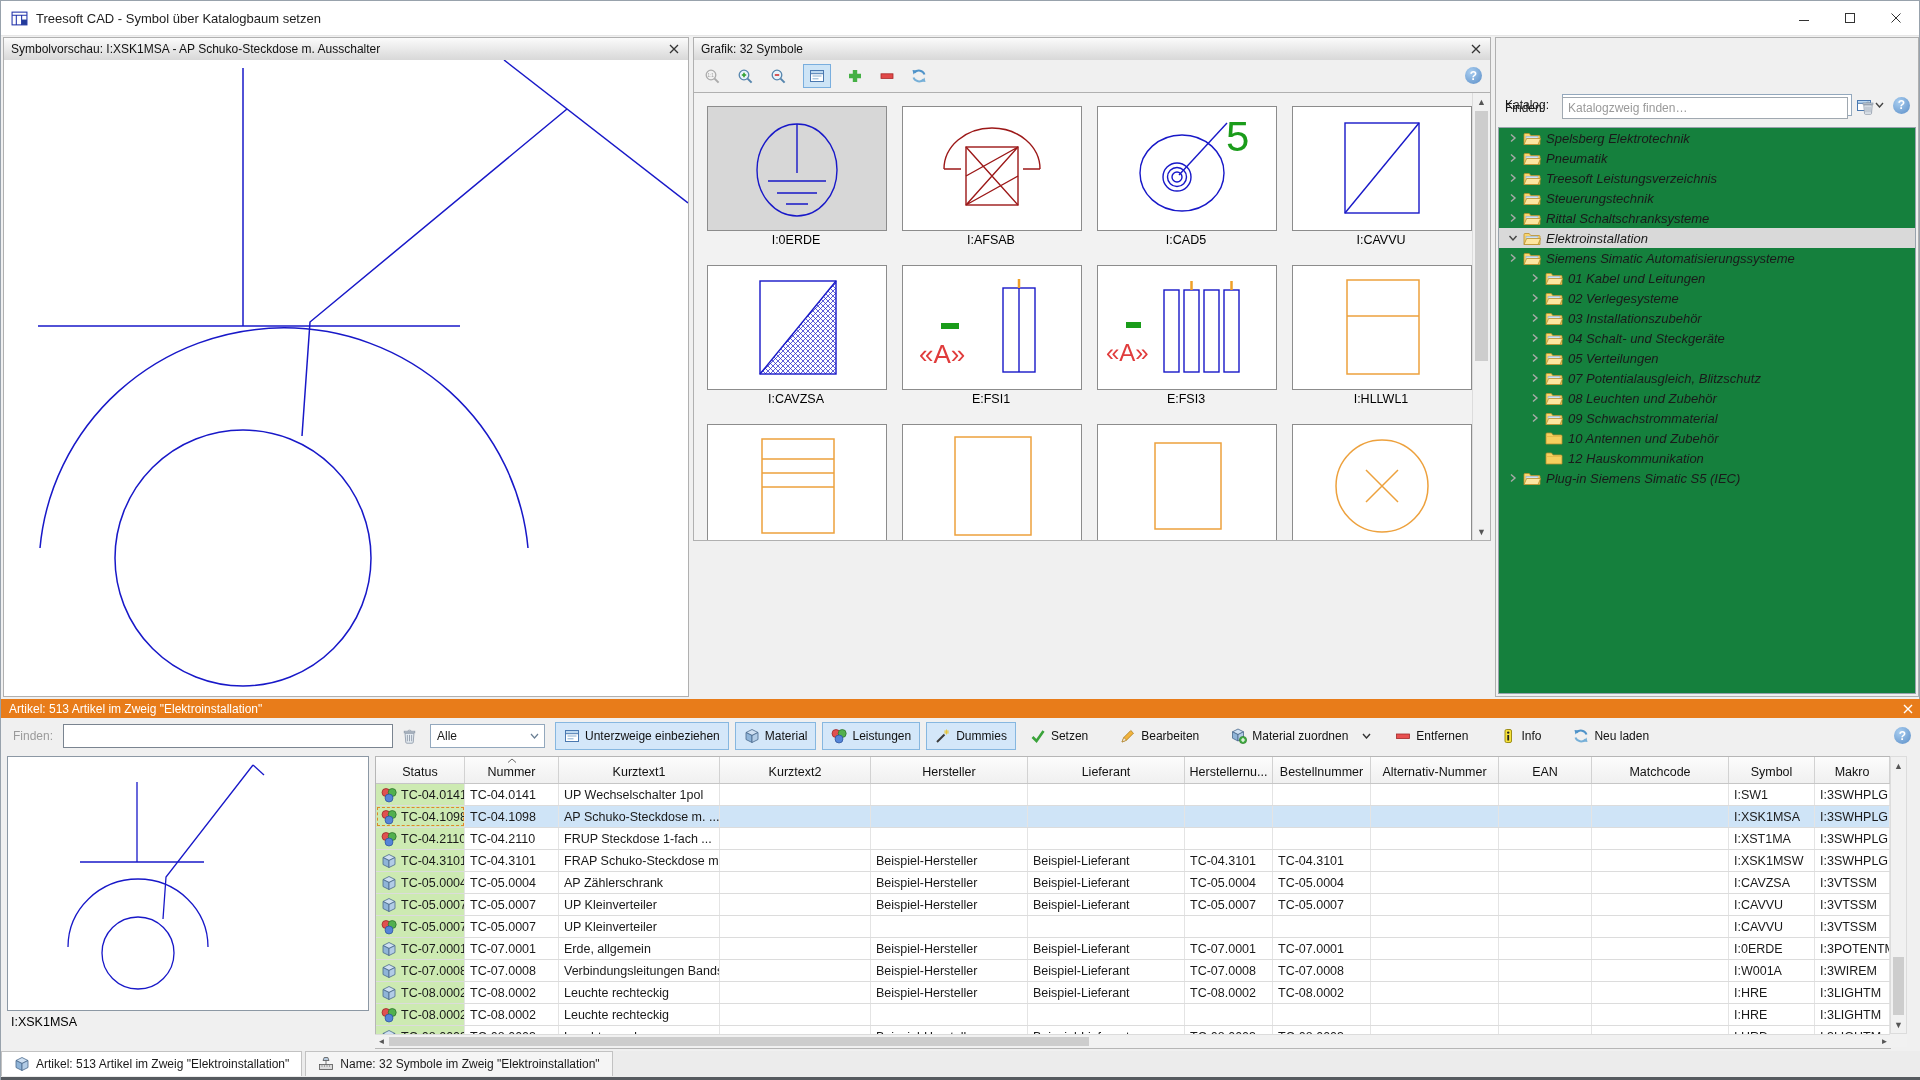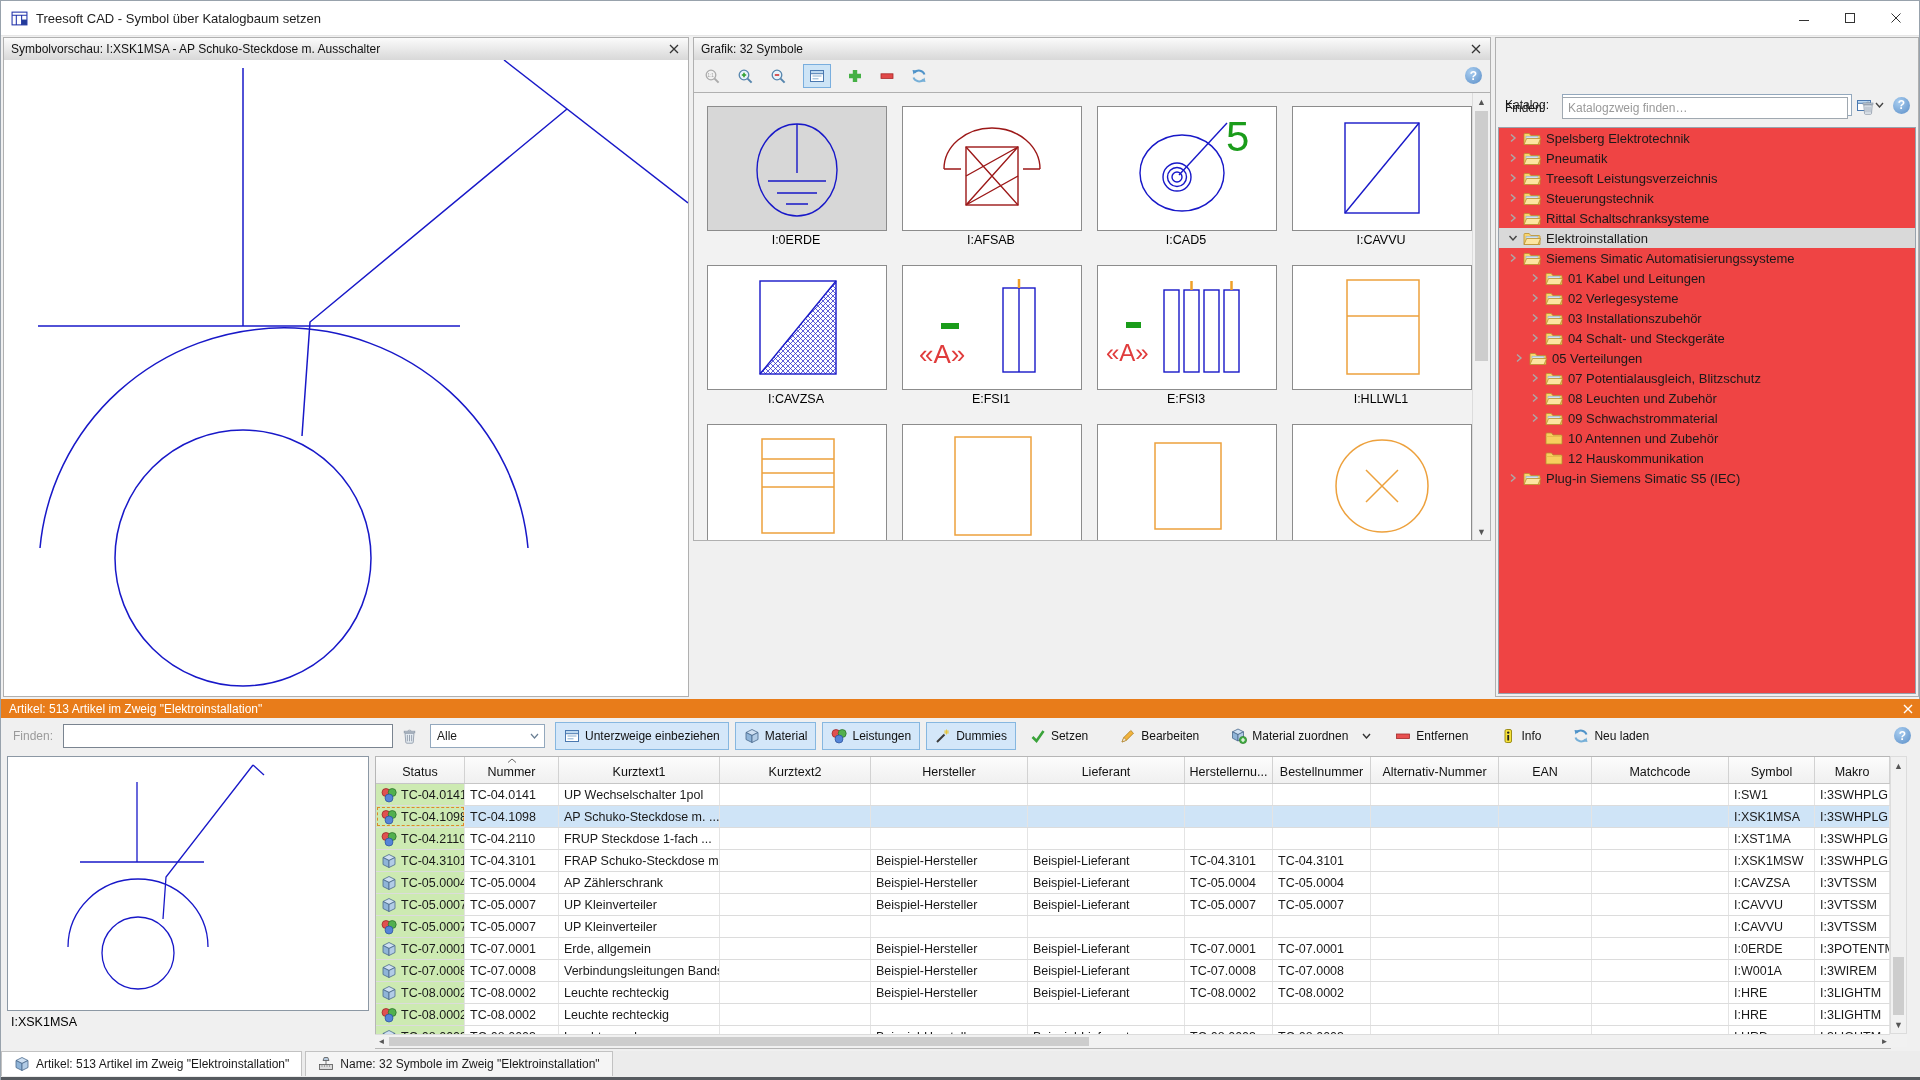--- a/index.html
+++ b/index.html
@@ -58,22 +58,22 @@
   
   .krow{position:absolute;left:0;right:0;display:flex;align-items:center;}
   .krow .lbl{position:absolute;left:9px;}
   .select{position:absolute;height:22px;background:#fff;border:1px solid #93a8bd;display:flex;
           align-items:center;padding:0 18px 0 6px;box-sizing:border-box;}
   .select .chev{position:absolute;right:5px;display:flex;}
   .kinput{position:absolute;height:22px;border:1px solid #a0a8b0;background:#fff;padding:0 5px;
           font-family:"Liberation Sans",sans-serif;font-size:12px;box-sizing:border-box;}
   .kinput::placeholder{color:#9a9a9a;}
   .iconbtn{display:flex;align-items:center;justify-content:center;}
-  .tree-box{position:absolute;left:2px;right:2px;top:89px;bottom:2px;background:#ef4444;
-            border:1px solid #98a2ac;overflow:hidden;}
+  .tree-box{position:absolute;left:2px;right:2px;top:89px;bottom:2px;background:#15803d;
+            border:1px solid #98a2ac;overflow:hidden;font-style:italic;}
   .tree-row{height:20px;display:flex;align-items:center;font-size:13px;white-space:nowrap;}
   .tree-row.sel{background:#d9d9d9;}
   .tree-row .exp{width:16px;height:16px;flex:0 0 16px;}
   .tree-row .fold{width:18px;height:15px;margin:0 5px 0 2px;flex:0 0 18px;}
 
   
   .artikel{position:absolute;left:0;top:698px;width:1920px;height:352px;background:#f0f0f0;}
   .ahead{position:absolute;left:0;top:0;right:0;height:19px;background:#e87c1a;color:#fff;
          display:flex;align-items:center;padding:0 8px;box-sizing:border-box;}
   .ahead .x{margin-left:auto;display:flex;}
@@ -584,21 +584,21 @@
           <svg class="exp" viewBox="0 0 16 16">
             <polyline points="6,4.5 10,8 6,11.5" fill="none" stroke="#aaa" stroke-width="1.4"></polyline>
           </svg>
           <svg class="fold" viewBox="0 0 18 15">
             <path d="M1,13.5 V3.5 a1,1 0 0 1 1,-1 h4.2 l1.6,2 H16 a1,1 0 0 1 1,1 v8 z" fill="#fbd66e" stroke="#b98f2d" stroke-width="0.8"></path>
             <rect x="3" y="5.2" width="12" height="3" fill="#cfe0f2" stroke="#8aa8c8" stroke-width="0.5"></rect>
             <path d="M1,13.5 L3.6,7.5 H17.6 L15,13.5 Z" fill="#fde6a0" stroke="#b98f2d" stroke-width="0.8"></path>
           </svg>
           <span>04 Schalt- und Steckgeräte</span>
         </div>
-        <div class="tree-row" style="padding-left: 12px;">
+        <div class="tree-row" style="padding-left: 28px;">
           <svg class="exp" viewBox="0 0 16 16">
             <polyline points="6,4.5 10,8 6,11.5" fill="none" stroke="#aaa" stroke-width="1.4"></polyline>
           </svg>
           <svg class="fold" viewBox="0 0 18 15">
             <path d="M1,13.5 V3.5 a1,1 0 0 1 1,-1 h4.2 l1.6,2 H16 a1,1 0 0 1 1,1 v8 z" fill="#fbd66e" stroke="#b98f2d" stroke-width="0.8"></path>
             <rect x="3" y="5.2" width="12" height="3" fill="#cfe0f2" stroke="#8aa8c8" stroke-width="0.5"></rect>
             <path d="M1,13.5 L3.6,7.5 H17.6 L15,13.5 Z" fill="#fde6a0" stroke="#b98f2d" stroke-width="0.8"></path>
           </svg>
           <span>05 Verteilungen</span>
         </div>

